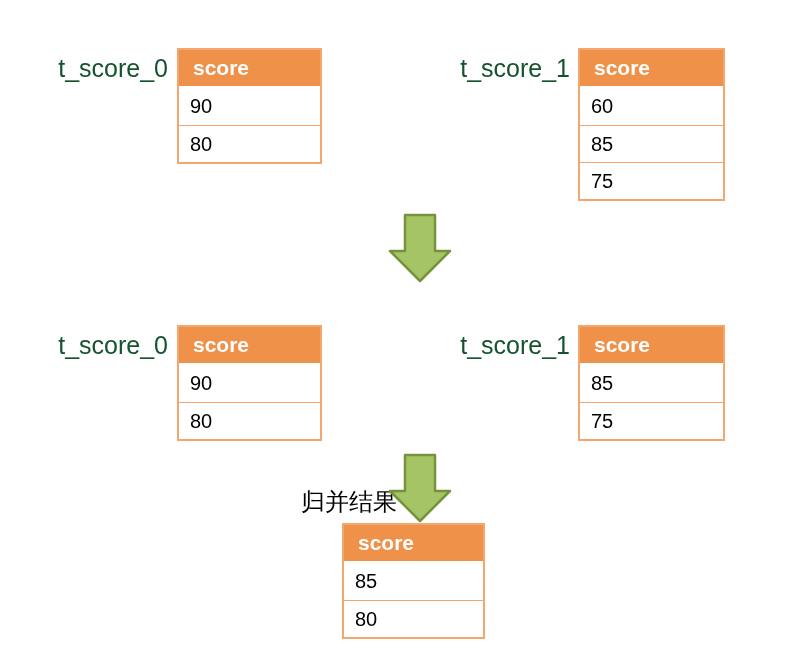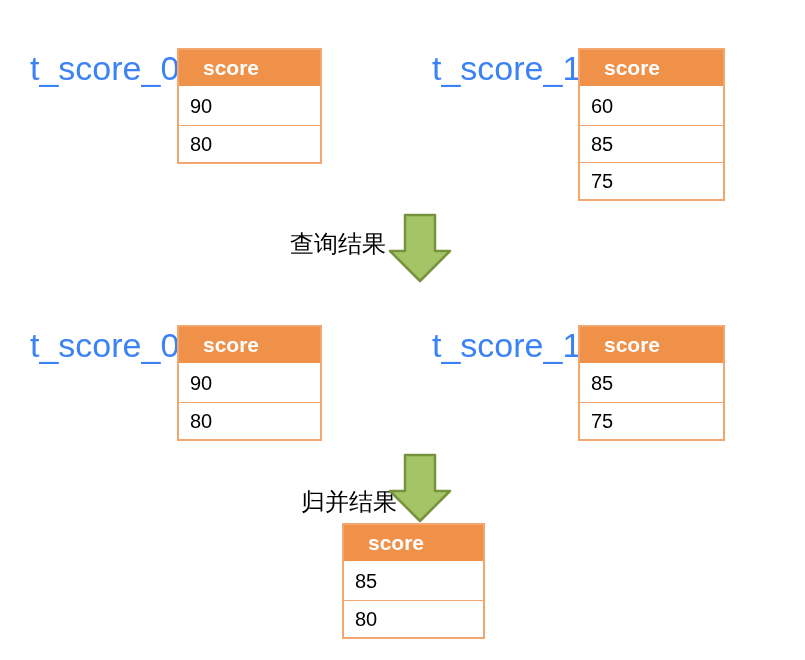--- a/index.html
+++ b/index.html
@@ -8,39 +8,39 @@
     width: 805px;
     height: 660px;
     background: #ffffff;
     font-family: "Liberation Sans", "DejaVu Sans", sans-serif;
     overflow: hidden;
   }
 
   
   .shard-label {
     position: absolute;
-    font-size: 34px;
+    font-size: 25px;
     line-height: 30px;
-    color: #3b82f6;
+    color: #14532d;
     text-align: right;
     white-space: nowrap;
   }
 
   
   .tbl {
     position: absolute;
     width: 145px;
     box-sizing: border-box;
     background: #ffffff;
     border: 2px solid var(--table-border);
   }
   .tbl-header {
     height: 36px;
     line-height: 36px;
-    padding-left: 24px;
+    padding-left: 14px;
     background: var(--header-orange);
     color: #ffffff;
     font-weight: bold;
     font-size: 21px;
     border-bottom: 2px solid #ffffff;
   }
   .tbl-row {
     height: 37px;
     line-height: 37px;
     padding-left: 11px;
@@ -110,21 +110,20 @@
 
   <div class="shard-label" id="label-top-right">t_score_1</div>
 
   <div class="tbl" id="table-top-right">
     <div class="tbl-header">score</div>
     <div class="tbl-row">60</div>
     <div class="tbl-row">85</div>
     <div class="tbl-row">75</div>
   </div>
 
-  <div class="arrow-caption" id="caption-query">查询结果</div>
 
   <svg class="down-arrow" id="arrow-query" viewBox="0 0 64 70" xmlns="http://www.w3.org/2000/svg">
     <polygon points="17,2 47,2 47,38 62,38 32,68 2,38 17,38"></polygon>
   </svg>
 
   <div class="shard-label" id="label-mid-left">t_score_0</div>
 
   <div class="tbl" id="table-mid-left">
     <div class="tbl-header">score</div>
     <div class="tbl-row">90</div>

